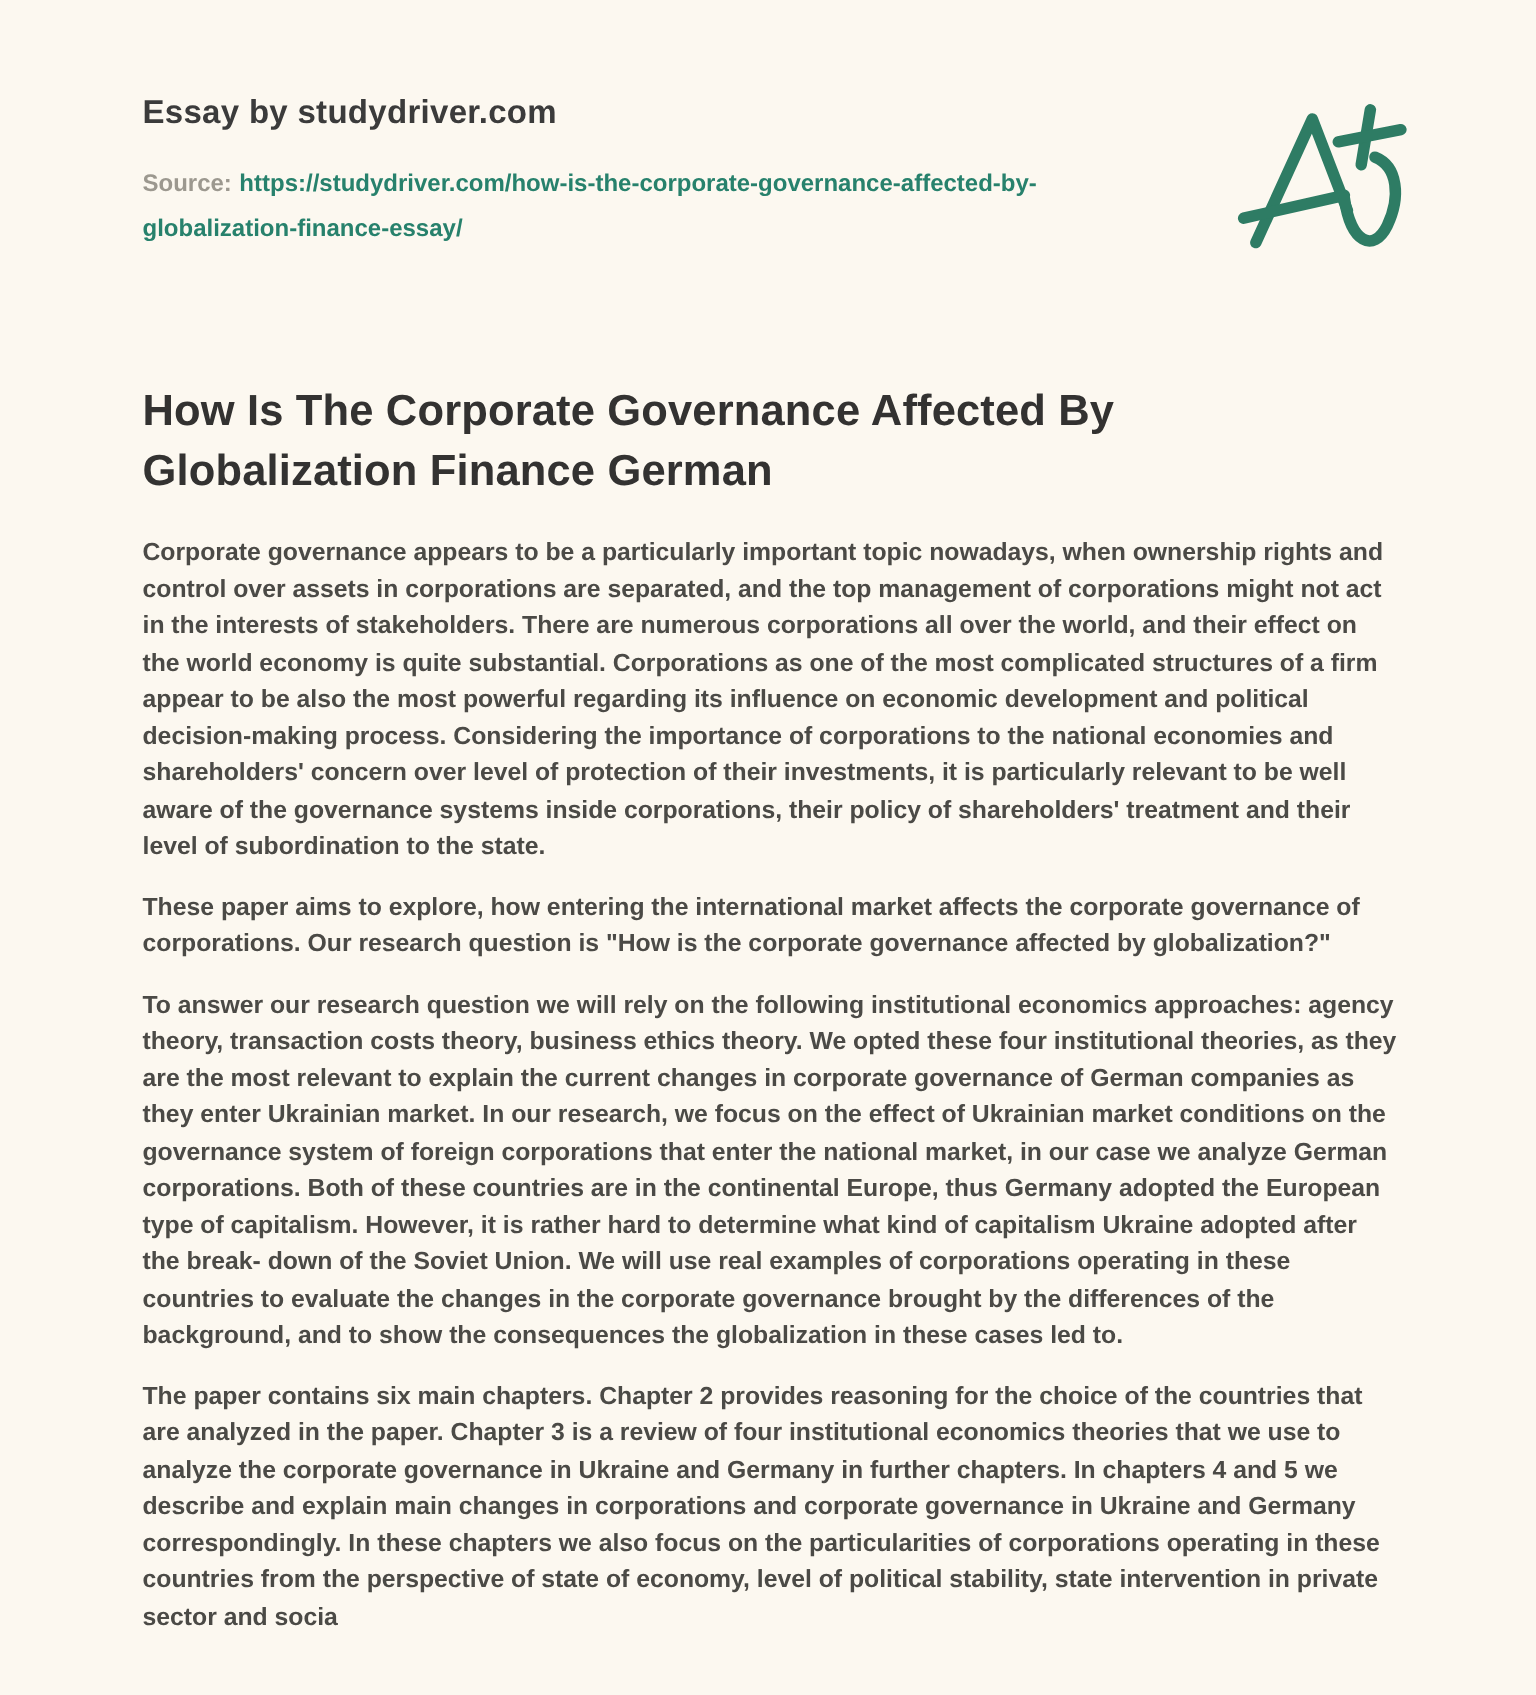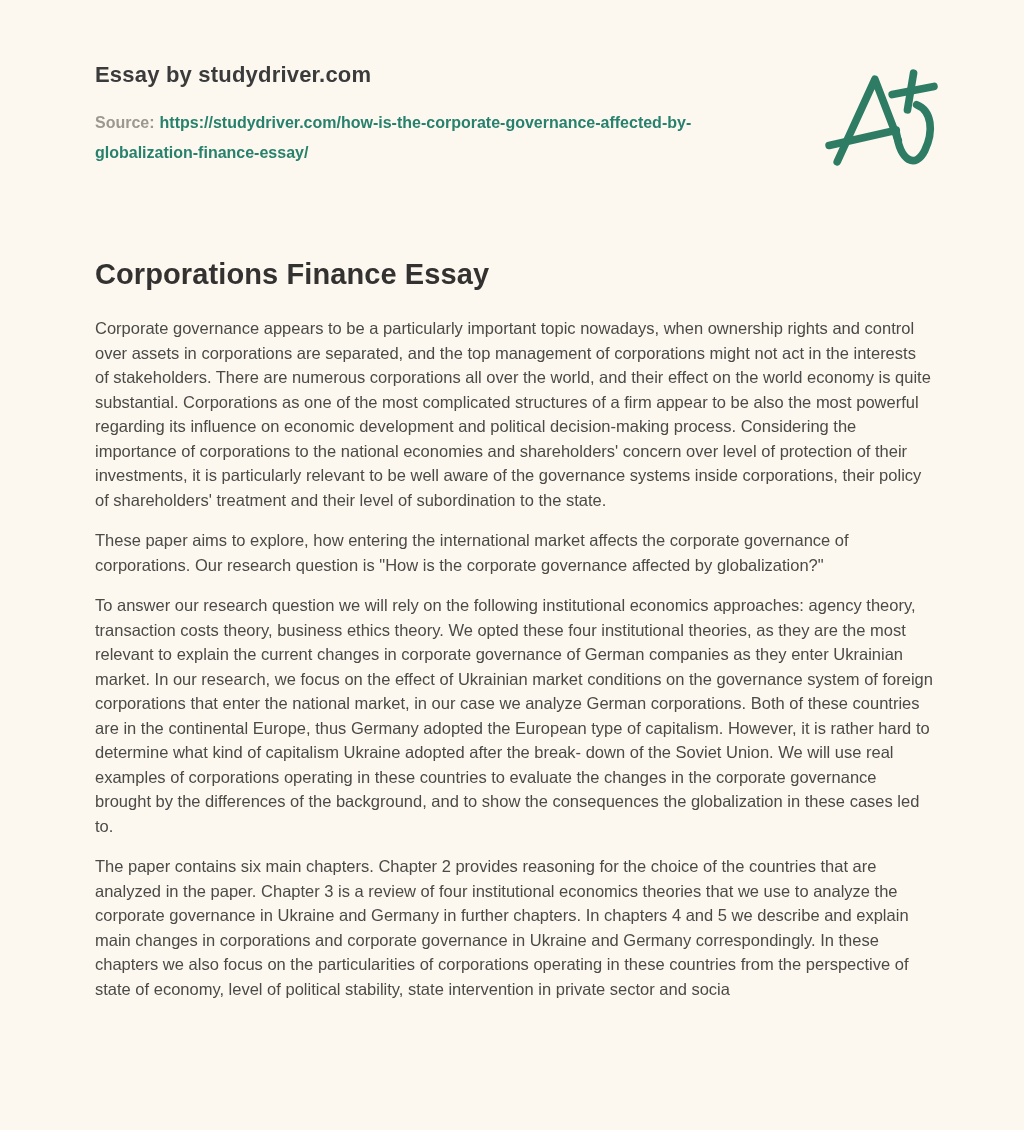--- a/index.html
+++ b/index.html
@@ -55,20 +55,21 @@
     margin: 86px 0 22px 0;
     max-width: 840px;
   }
   .essay-title .line { display: block; }
   .para {
     font-size: 16.5px;
     line-height: 24.5px;
     color: #4B4A46;
     margin: 0 0 16px 0;
     max-width: 838px;
+    font-weight: bold;
   }
 </style>
 </head>
 <body>
 
 <div class="page">
 
   <header>
     <div class="header-left">
       <h1 class="header-title">Essay by studydriver.com</h1>
@@ -83,21 +84,22 @@
         <path d="M 5 78 L 71 63"></path>
         <path d="M 71 65 C 75 94 90 101 99 83 C 108 64 106 44 91 38"></path>
         <path d="M 88 7 L 82 43"></path>
         <path d="M 67 28 L 108 20"></path>
       </svg>
     </div>
   </header>
 
   <main>
     <h2 class="essay-title">
-      <span class="line">Corporations Finance Essay</span>
+      <span class="line">How Is The Corporate Governance Affected By</span>
+      <span class="line">Globalization Finance German</span>
     </h2>
 
     <p class="para">Corporate governance appears to be a particularly important topic nowadays, when ownership rights and control over assets in corporations are separated, and the top management of corporations might not act in the interests of stakeholders. There are numerous corporations all over the world, and their effect on the world economy is quite substantial. Corporations as one of the most complicated structures of a firm appear to be also the most powerful regarding its influence on economic development and political decision-making process. Considering the importance of corporations to the national economies and shareholders' concern over level of protection of their investments, it is particularly relevant to be well aware of the governance systems inside corporations, their policy of shareholders' treatment and their level of subordination to the state.</p>
     <p class="para">These paper aims to explore, how entering the international market affects the corporate governance of corporations. Our research question is "How is the corporate governance affected by globalization?"</p>
     <p class="para">To answer our research question we will rely on the following institutional economics approaches: agency theory, transaction costs theory, business ethics theory. We opted these four institutional theories, as they are the most relevant to explain the current changes in corporate governance of German companies as they enter Ukrainian market. In our research, we focus on the effect of Ukrainian market conditions on the governance system of foreign corporations that enter the national market, in our case we analyze German corporations. Both of these countries are in the continental Europe, thus Germany adopted the European type of capitalism. However, it is rather hard to determine what kind of capitalism Ukraine adopted after the break- down of the Soviet Union. We will use real examples of corporations operating in these countries to evaluate the changes in the corporate governance brought by the differences of the background, and to show the consequences the globalization in these cases led to.</p>
     <p class="para">The paper contains six main chapters. Chapter 2 provides reasoning for the choice of the countries that are analyzed in the paper. Chapter 3 is a review of four institutional economics theories that we use to analyze the corporate governance in Ukraine and Germany in further chapters. In chapters 4 and 5 we describe and explain main changes in corporations and corporate governance in Ukraine and Germany correspondingly. In these chapters we also focus on the particularities of corporations operating in these countries from the perspective of state of economy, level of political stability, state intervention in private sector and socia</p>
   </main>
 
 </div>
 

